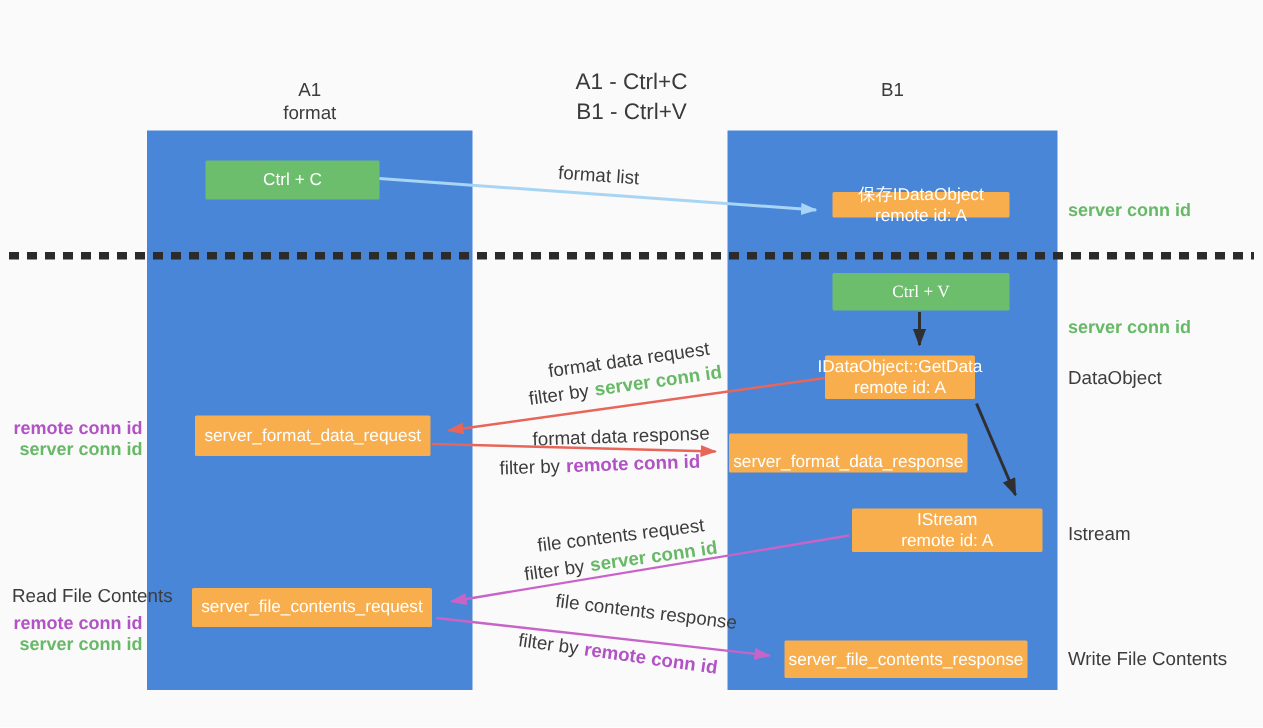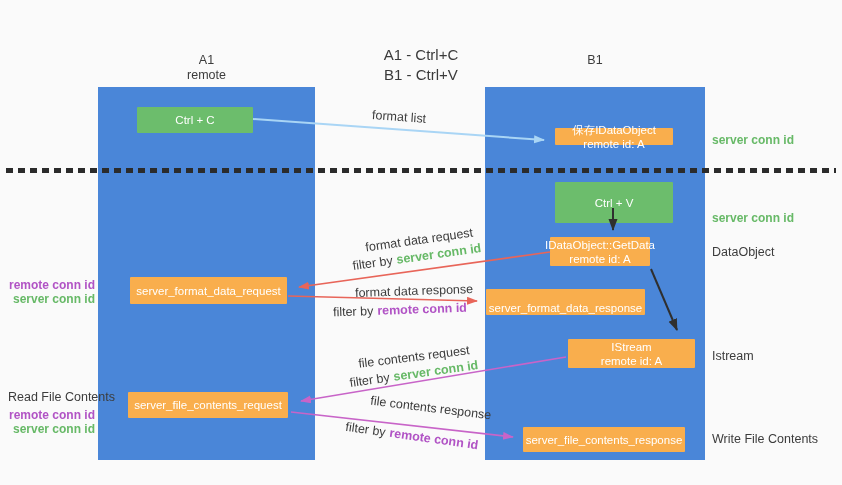--- a/index.html
+++ b/index.html
@@ -44,41 +44,41 @@
 
 <div class="stage">
 
   <div class="title">
     <div>A1 - Ctrl+C</div>
     <div>B1 - Ctrl+V</div>
   </div>
 
   <div class="col-header" style="left:98px;top:53px;width:217px;">
     <div>A1</div>
-    <div>remote</div>
+    <div>format</div>
   </div>
   <div class="col-header" style="left:485px;top:53px;width:220px;">
     <div>B1</div>
   </div>
 
   <div class="column" style="left:98px;width:217px;"></div>
   <div class="column" style="left:485px;width:220px;"></div>
 
   <div class="dashline"></div>
 
   <div class="box green single" style="left:137px;top:107px;width:116px;height:26px;">
     <div class="l">Ctrl + C</div>
   </div>
 
   <div class="box orange" style="left:555px;top:128px;width:118px;height:17px;">
     <div class="l">保存IDataObject</div>
     <div class="l">remote id: A</div>
   </div>
 
-  <div class="box green single" style="left:555px;top:182px;width:118px;height:41px;">
+  <div class="box green single" style="left:555px;top:182px;width:118px;height:25px;font-family:Liberation Serif, serif;">
     <div class="l">Ctrl + V</div>
   </div>
 
   <div class="box orange" style="left:550px;top:237px;width:100px;height:29px;">
     <div class="l">IDataObject::GetData</div>
     <div class="l">remote id: A</div>
   </div>
 
   <div class="box orange single" style="left:130px;top:277px;width:157px;height:27px;">
     <div class="l">server_format_data_request</div>

